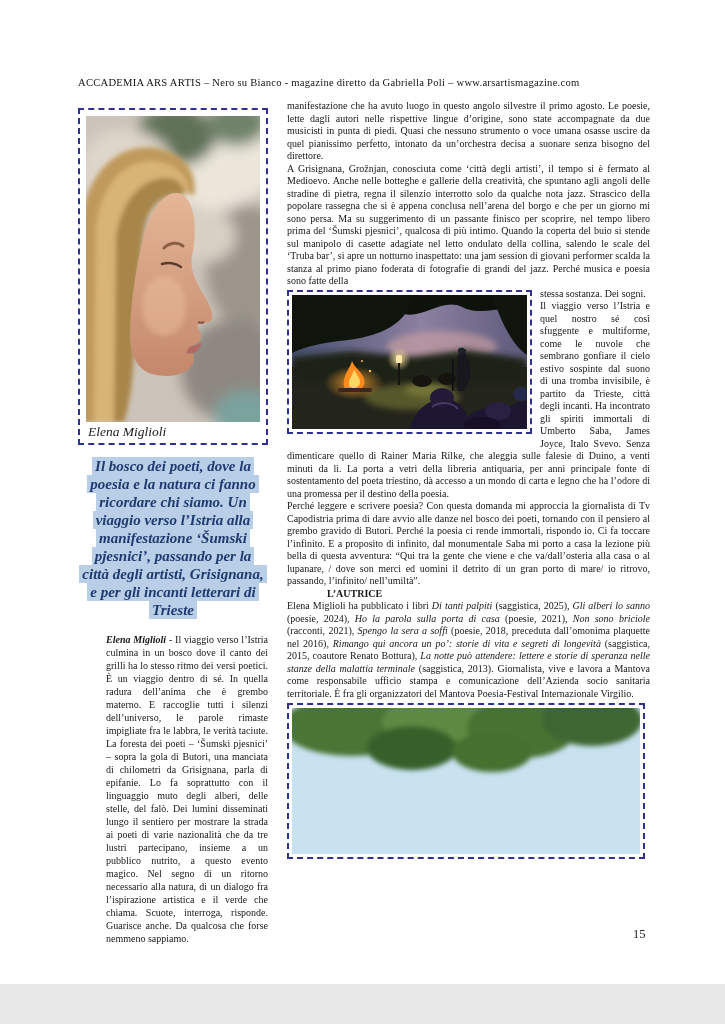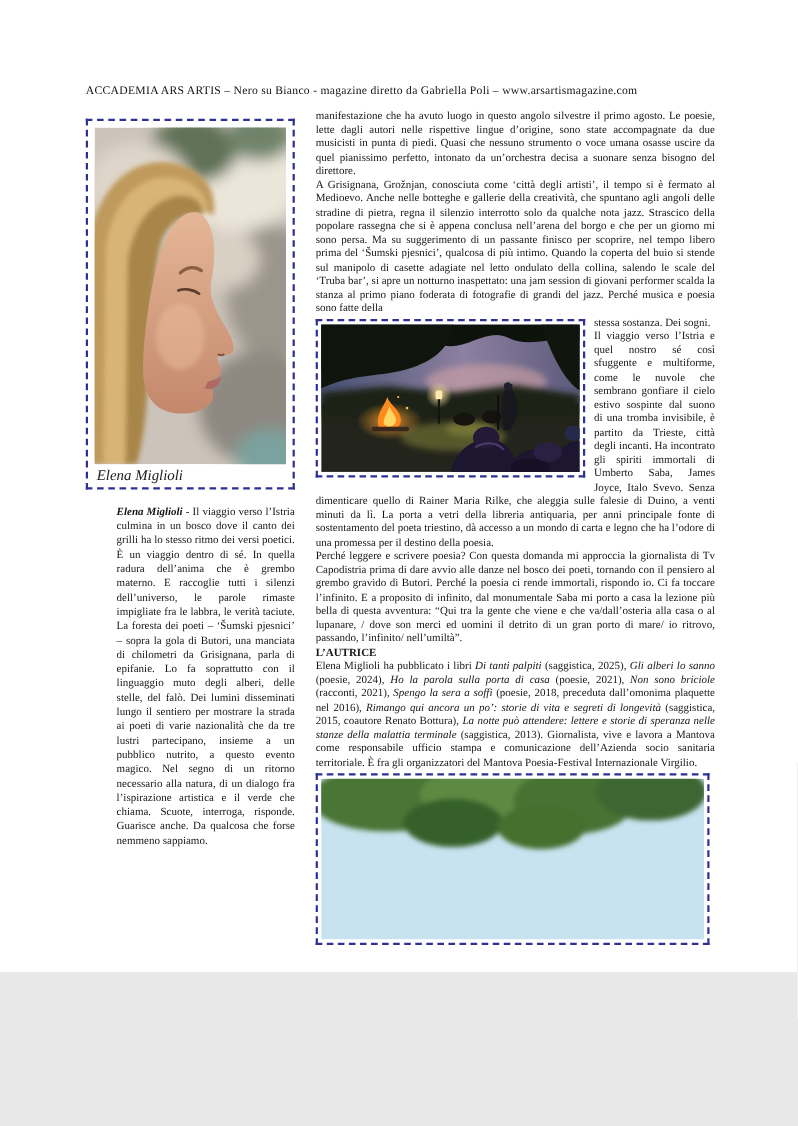--- a/index.html
+++ b/index.html
@@ -1,33 +1,33 @@
 <!DOCTYPE html>
 <html><head>
 <meta charset="utf-8">
 <style>
   * { margin:0; padding:0; box-sizing:border-box; }
   html,body { background:#e8e8e8; }
   .page {
-    position:relative; width:725px; height:884px; margin:0 auto;
+    position:relative; width:725px; height:984px; margin:0 auto;
     background:#ffffff; font-family:"Liberation Serif", serif; color:#181818;
     overflow:hidden;
   }
   .masthead {
     position:absolute; left:78px; top:77px; width:572px;
     font-size:10.6px; letter-spacing:0.25px; color:#121212; white-space:nowrap;
   }
   .content { position:absolute; left:78px; top:100px; width:572px; display:flex; gap:19px; }
   .col-left  { width:190px; }
   .col-right { width:363px; }
 
   p.body, h3.subhead { font-size:10px; text-align:justify; color:#161616; }
   .col-left  p.body { line-height:13px;margin-left:28px; }
   .col-right p.body { line-height:12.5px; }
-  h3.subhead { font-weight:bold; line-height:12.5px; text-align:left; }
+  h3.subhead { font-weight:bold; line-height:12.5px; text-align:left;margin-left:40px; }
 
   .photo-frame { border:2px dashed #2e3192; background:#fff; }
   .portrait-frame { width:190px; padding:6px 6px 2px 6px; margin-top:8px; }
   .portrait-frame figcaption {
     font-style:italic; font-size:13.5px; color:#1a1a1a; padding:2px 0 1px 2px; text-align:left;
   }
   .campfire-frame { float:left; width:245px; padding:3px; margin:2px 8px 16px 0; }
   .interview-frame { clear:both; width:358px; padding:3px; margin-top:3px; }
   .photo-frame svg { display:block; }
 
@@ -91,20 +91,21 @@
           <path d="M76,148 C82,146 90,147 95,151" stroke="#5d3c2b" stroke-width="2.4" fill="none" stroke-linecap="round"></path>
 
           <path d="M112,206 C114,207 116,207 118,206" stroke="#8a5340" stroke-width="2" fill="none"></path>
           <path d="M103,231 C108,229 113,229 116,226 C113,237 105,239 100,237 Z" fill="#b06a63"></path>
 
           <ellipse cx="78" cy="190" rx="22" ry="30" fill="#eec3a2" opacity="0.45" filter="url(#blurB)"></ellipse>
         </svg>
         <figcaption>Elena Miglioli</figcaption>
       </figure>
 
+      <div class="standfirst"><span class="hl">Il bosco dei poeti, dove la poesia e la natura ci fanno ricordare chi siamo. Un viaggio verso l’Istria alla manifestazione ‘Šumski pjesnici’, passando per la città degli artisti, Grisignana, e per gli incanti letterari di Trieste</span></div>
 
       <p class="body first-par"><span style="font-weight: bold; font-style: italic;">Elena Miglioli</span><span> - Il viaggio verso l’Istria culmina in un bosco dove il canto dei grilli ha lo stesso ritmo dei versi poetici. È un viaggio dentro di sé. In quella radura dell’anima che è grembo materno. E raccoglie tutti i silenzi dell’universo, le parole rimaste impigliate fra le labbra, le verità taciute. La foresta dei poeti – ‘Šumski pjesnici’ – sopra la gola di Butori, una manciata di chilometri da Grisignana, parla di epifanie. Lo fa soprattutto con il linguaggio muto degli alberi, delle stelle, del falò. Dei lumini disseminati lungo il sentiero per mostrare la strada ai poeti di varie nazionalità che da tre lustri partecipano, insieme a un pubblico nutrito, a questo evento magico. Nel segno di un ritorno necessario alla natura, di un dialogo fra l’ispirazione artistica e il verde che chiama. Scuote, interroga, risponde. Guarisce anche. Da qualcosa che forse nemmeno sappiamo.</span></p>
     </div>
 
     <div class="col-right">
 
       <p class="body">manifestazione che ha avuto luogo in questo angolo silvestre il primo agosto. Le poesie, lette dagli autori nelle rispettive lingue d’origine, sono state accompagnate da due musicisti in punta di piedi. Quasi che nessuno strumento o voce umana osasse uscire da quel pianissimo perfetto, intonato da un’orchestra decisa a suonare senza bisogno del direttore.</p>
       <p class="body">A Grisignana, Grožnjan, conosciuta come ‘città degli artisti’, il tempo si è fermato al Medioevo. Anche nelle botteghe e gallerie della creatività, che spuntano agli angoli delle stradine di pietra, regna il silenzio interrotto solo da qualche nota jazz. Strascico della popolare rassegna che si è appena conclusa nell’arena del borgo e che per un giorno mi sono persa. Ma su suggerimento di un passante finisco per scoprire, nel tempo libero prima del ‘Šumski pjesnici’, qualcosa di più intimo. Quando la coperta del buio si stende sul manipolo di casette adagiate nel letto ondulato della collina, salendo le scale del ‘Truba bar’, si apre un notturno inaspettato: una jam session di giovani performer scalda la stanza al primo piano foderata di fotografie di grandi del jazz. Perché musica e poesia sono fatte della</p>
 
       <figure class="photo-frame campfire-frame">

